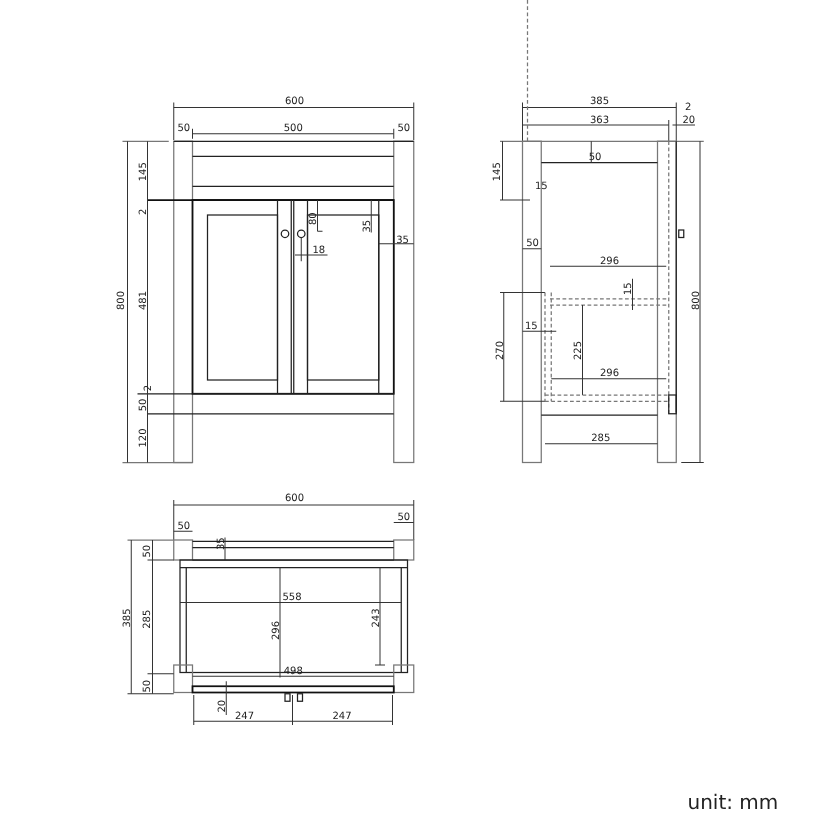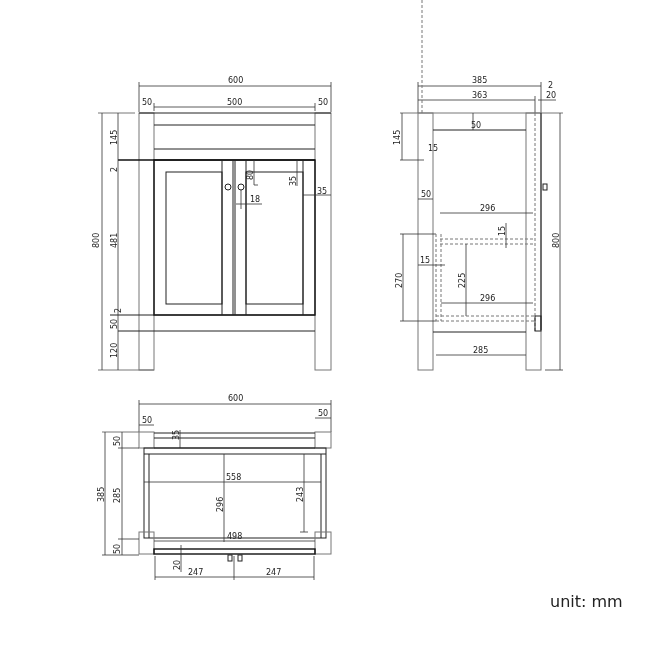--- a/index.html
+++ b/index.html
@@ -4,21 +4,21 @@
 <style>
   html, body { margin:0; padding:0; background:#ffffff; }
   body { width:650px; height:650px; position:relative; overflow:hidden; font-family:"DejaVu Sans", sans-serif; }
   svg { position:absolute; left:0; top:0; }
   .ln { stroke:#222; stroke-width:1; fill:none; }
   .lg { stroke:#777; stroke-width:1; fill:none; }
   .thick { stroke:#111; stroke-width:1.4; fill:none; }
   .dash { stroke:#777; stroke-width:1; fill:none; stroke-dasharray:3,2; }
   .dim { stroke:#333; stroke-width:0.8; fill:none; }
   .t { font-family:"DejaVu Sans", sans-serif; font-size:8px; fill:#222; }
-  .unit { position:absolute; left:550px; top:592px; font-family:"DejaVu Sans", sans-serif; font-size:16px; color:#222; }
+  .unit { position:absolute; left:550px; top:632px; font-family:"DejaVu Sans", sans-serif; font-size:16px; color:#222; }
 </style>
 </head>
 <body>
 
 <svg width="650" height="650" viewBox="0 0 650 650">
 
   <g>
 
     <line class="dim" x1="139" y1="86" x2="331" y2="86"></line>
     <line class="dim" x1="139" y1="82" x2="139" y2="112"></line>

